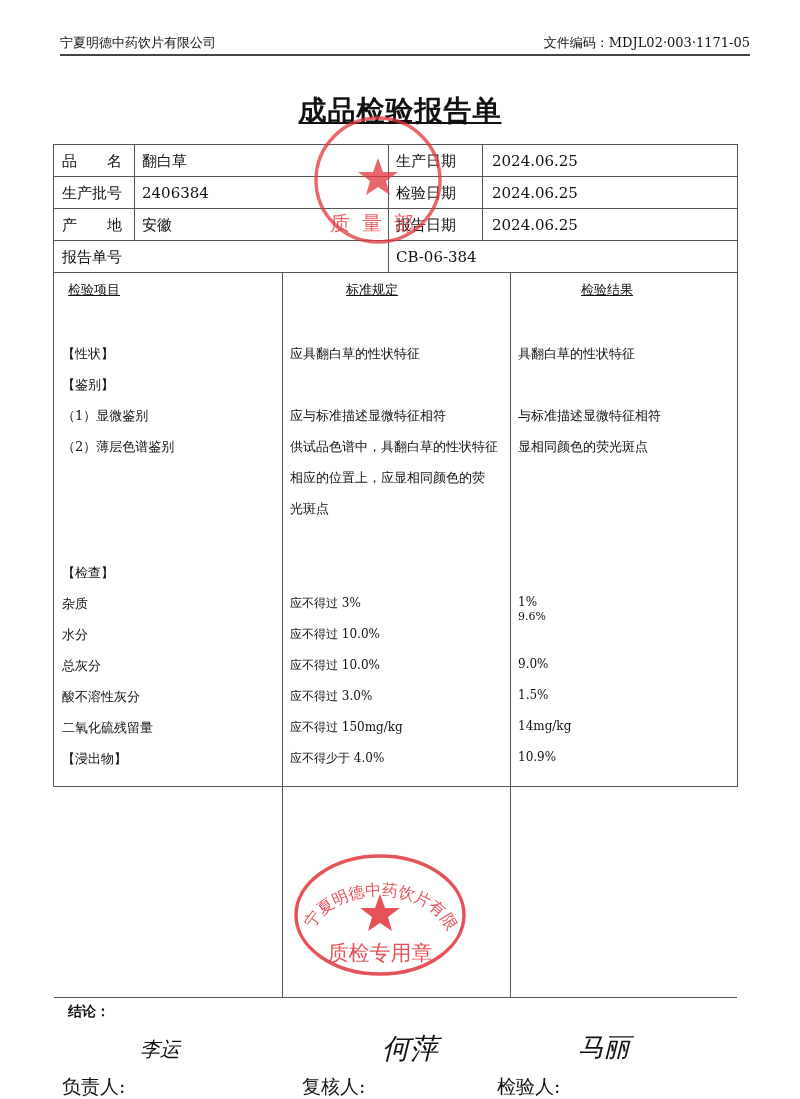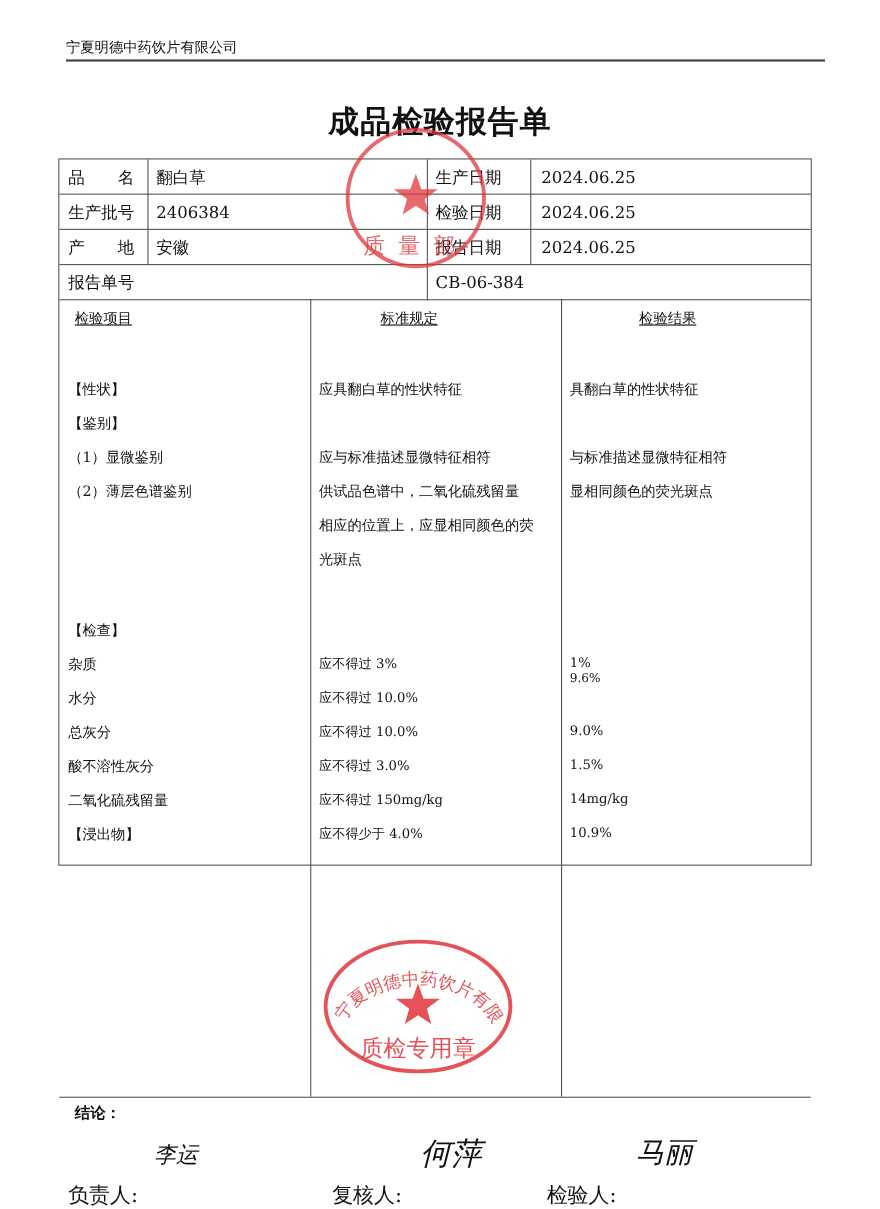--- a/index.html
+++ b/index.html
@@ -3,36 +3,37 @@
 <meta charset="utf-8">
 <style>
   html,body{margin:0;padding:0;background:#fff;}
   body{width:800px;height:1099px;position:relative;overflow:hidden;
        font-family:"DejaVu Serif","Liberation Serif",serif;color:#111;}
   .hdr{position:absolute;left:60px;top:34px;width:690px;height:20px;
        border-bottom:2px solid #444;font-size:13px;}
   .hdr .l{position:absolute;left:0;top:0;}
   .hdr .r{position:absolute;right:0;top:0;}
   .title{position:absolute;left:0;width:800px;top:92px;text-align:center;
-         font-size:28px;font-weight:bold;letter-spacing:1px;}
+         font-size:28px;font-weight:bold;letter-spacing:1px;text-decoration:underline;}
   .tbl{position:absolute;left:53px;top:144px;width:685px;height:643px;
        border:1px solid #555;box-sizing:border-box;}
   .hl{position:absolute;left:0;right:0;height:0;border-top:1px solid #555;}
   .vl{position:absolute;width:0;border-left:1px solid #555;}
   .t{position:absolute;font-size:14px;white-space:nowrap;}
   .u{text-decoration:underline;}
   .stamp{position:absolute;pointer-events:none;}
   .foot{position:absolute;font-size:19px;margin-top:48px;}
   .sig{position:absolute;font-family:Liberation Mono, monospace;font-style:italic;}
 </style>
 </head>
 <body>
 
 <div class="hdr">
   <span class="l">宁夏明德中药饮片有限公司</span>
+  <span class="r">文件编码：MDJL02·003·1171-05</span>
 </div>
 
 <div class="title">成品检验报告单</div>
 
 <div class="tbl">
 
   <div class="hl" style="top:31px"></div>
   <div class="hl" style="top:63px"></div>
   <div class="hl" style="top:95px"></div>
   <div class="hl" style="top:127px"></div>
@@ -69,21 +70,21 @@
   <span class="t" style="left:236px;top:200px;font-size:13px">应具翻白草的性状特征</span>
   <span class="t" style="left:464px;top:200px;font-size:13px">具翻白草的性状特征</span>
 
   <span class="t" style="left:8px;top:231px;font-size:13px">【鉴别】</span>
 
   <span class="t" style="left:8px;top:262px;font-size:13px">（1）显微鉴别</span>
   <span class="t" style="left:236px;top:262px;font-size:13px">应与标准描述显微特征相符</span>
   <span class="t" style="left:464px;top:262px;font-size:13px">与标准描述显微特征相符</span>
 
   <span class="t" style="left:8px;top:293px;font-size:13px">（2）薄层色谱鉴别</span>
-  <span class="t" style="left:236px;top:293px;font-size:13px">供试品色谱中，二氧化硫残留量</span>
+  <span class="t" style="left:236px;top:293px;font-size:13px">供试品色谱中，具翻白草的性状特征</span>
   <span class="t" style="left:464px;top:293px;font-size:13px">显相同颜色的荧光斑点</span>
 
   <span class="t" style="left:236px;top:324px;font-size:13px">相应的位置上，应显相同颜色的荧</span>
   <span class="t" style="left:236px;top:355px;font-size:13px">光斑点</span>
 
   <span class="t" style="left:8px;top:419px;font-size:13px">【检查】</span>
 
   <span class="t" style="left:8px;top:450px;font-size:13px">杂质</span>
   <span class="t" style="left:236px;top:450px;font-size:12px">应不得过 3%</span>
   <span class="t" style="left:464px;top:450px;font-size:12px">1%</span>

